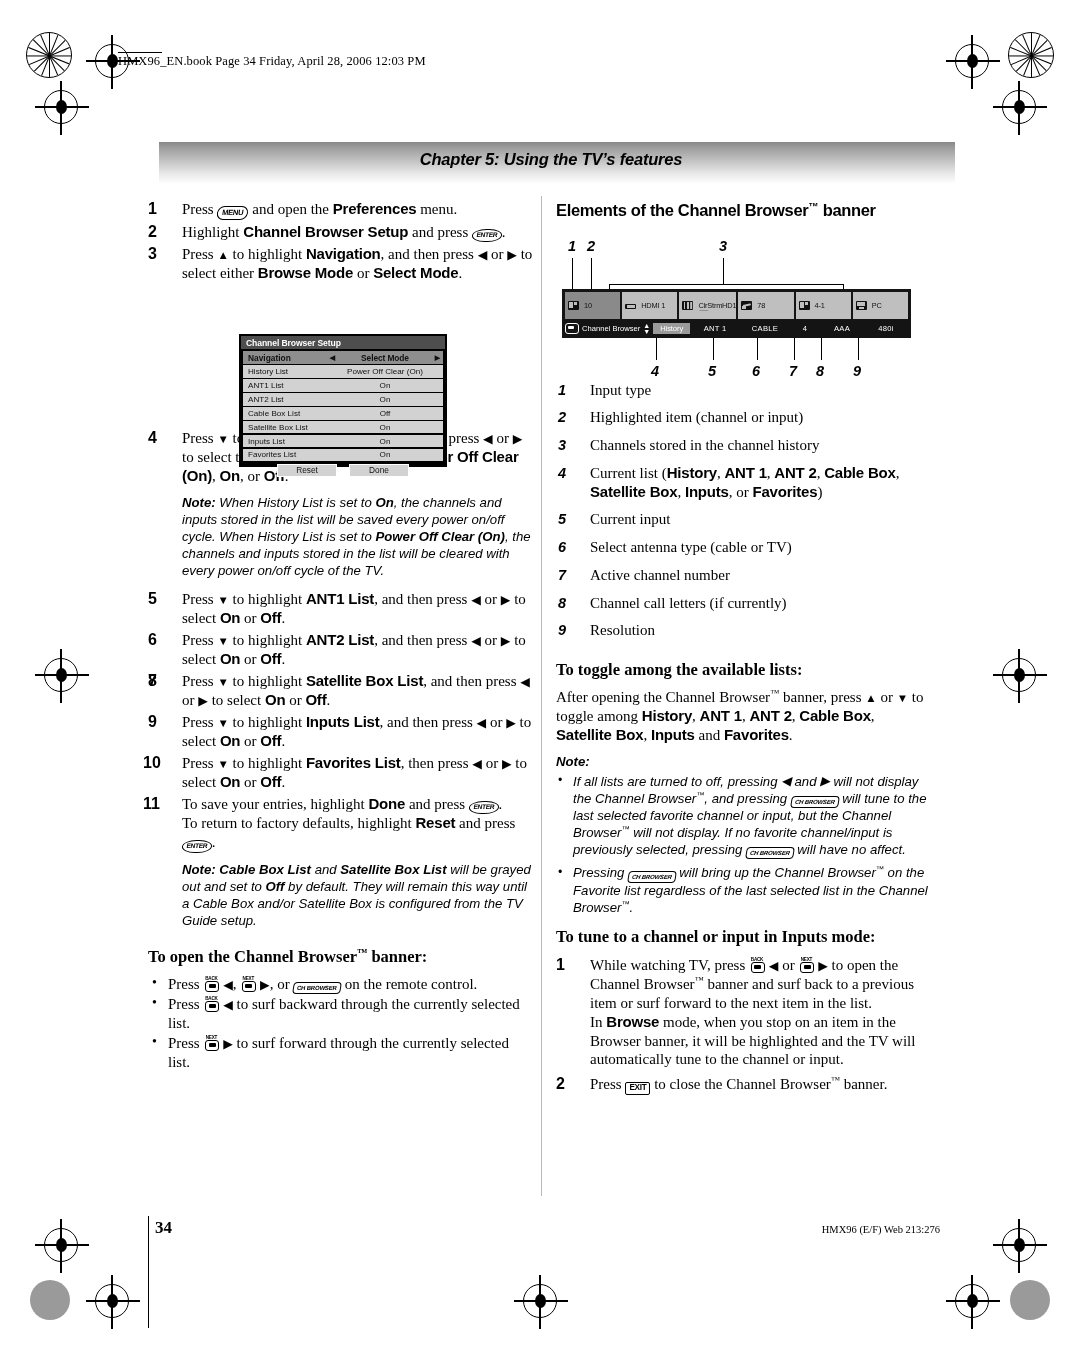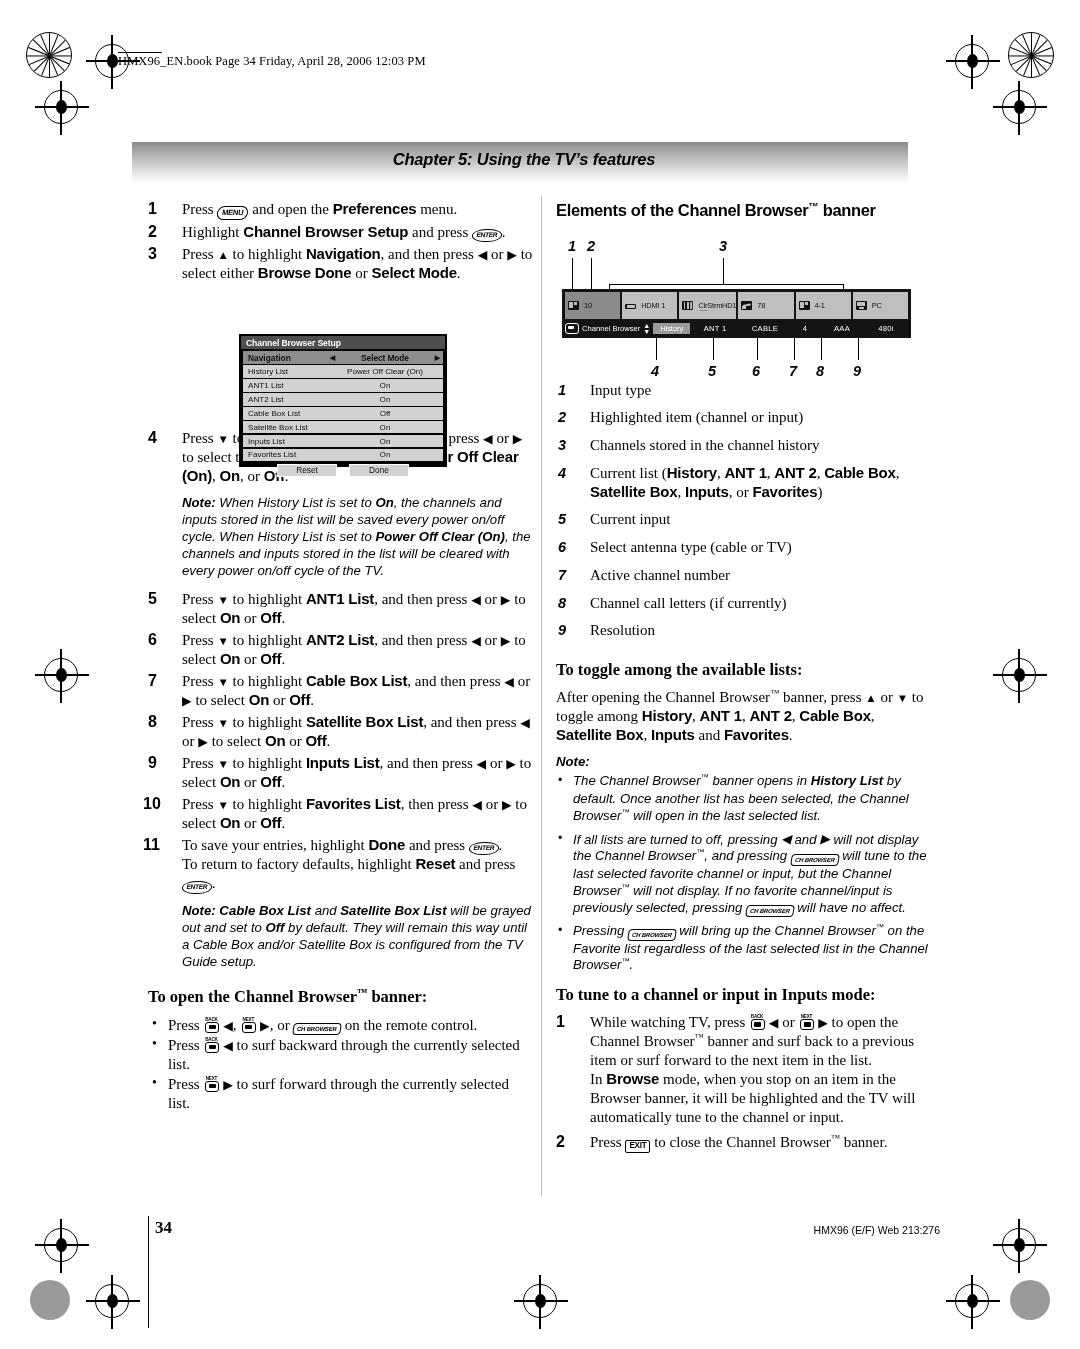--- a/index.html
+++ b/index.html
@@ -16,22 +16,22 @@
 
   .starmark{position:absolute;width:46px;height:46px;border-radius:50%;border:1.1px solid #000;box-sizing:border-box;overflow:hidden;background:#fff;}
   .starmark i{position:absolute;left:50%;top:-3px;width:1.1px;height:52px;background:#000;transform-origin:50% 26px;}
   .dotmark{position:absolute;width:40px;height:40px;border-radius:50%;background:#9a9a9a;}
 
   
   .slug{position:absolute;left:118px;top:54px;font-size:12.5px;font-family:"Liberation Serif",serif;letter-spacing:.1px;white-space:nowrap;}
   .slug-rule{position:absolute;left:118px;top:52px;width:44px;height:1px;background:#000;}
 
   
-  .chapband{position:absolute;left:132px;top:142px;width:776px;height:42px;
-     background:linear-gradient(to bottom,#888888 0%,#9d9d9d 14%,#c3c3c3 45%,#e8e8e8 75%,#ffffff 100%);}
+  .chapband{position:absolute;left:159px;top:142px;width:776px;height:42px;
+     background:linear-gradient(to bottom,#888888 0%,#9d9d9d 14%,#c3c3c3 45%,#e8e8e8 75%,#ffffff 100%);padding-left:20px;}
   .chaptitle{position:absolute;left:0;top:8px;width:784px;text-align:center;
      font-family:"Liberation Sans",sans-serif;font-weight:bold;font-style:italic;font-size:16.5px;
      letter-spacing:-.2px;color:#000;}
 
   
   .col-left{position:absolute;left:148px;top:200px;width:385px;}
   .col-right{position:absolute;left:556px;top:200px;width:378px;}
   .col-rule{position:absolute;left:541px;top:196px;width:1px;height:1000px;background:#b9b9b9;}
 
   
@@ -127,21 +127,21 @@
   .cb-logo{width:12px;height:9px;border:1.1px solid #fff;border-radius:3px;margin-right:3px;position:relative;flex:0 0 auto;}
   .cb-logo:before{content:"";position:absolute;left:2px;top:2px;width:6px;height:3.4px;background:#fff;border-radius:1px;}
   .cb-updown{margin:0 3px;font-size:7px;line-height:6px;display:inline-block;text-align:center;}
   .cb-cur{background:#9b9b9b;color:#fff;padding:1px 7px;letter-spacing:-.1px;font-weight:normal;}
   .cb-f{text-align:center;letter-spacing:.3px;}
 
   
   .pagenum{position:absolute;left:155px;top:1218px;font-family:Liberation Serif, serif;
      font-weight:bold;font-size:17px;}
   .pagebar{position:absolute;left:148px;top:1216px;width:1.2px;height:112px;background:#000;}
-  .footcode{position:absolute;right:140px;top:1224px;font-family:Liberation Sans, sans-serif;font-size:10.5px;}
+  .footcode{position:absolute;right:140px;top:1224px;font-family:Liberation Serif, serif;font-size:10.5px;}
 </style>
 </head>
 <body>
 
 <div class="page">
 
   <div class="starmark" style="left:26px;top:32px;">
       <i style="transform:rotate(0deg)"></i>
       <i style="transform:rotate(22deg)"></i>
       <i style="transform:rotate(45deg)"></i>
@@ -206,33 +206,33 @@
   </div>
 
   <div class="col-rule"></div>
 
   <div class="col-left">
 
 
     <ol class="steps" id="steps1">
         <li class="steps-li stepli"><span class="num">1</span><span>Press <span class="key menu">MENU</span> and open the <b class="sans">Preferences</b> menu.</span></li>
         <li class="steps-li stepli"><span class="num">2</span><span>Highlight <b class="sans">Channel Browser Setup</b> and press <span class="key enter">ENTER</span>.</span></li>
-        <li class="steps-li stepli"><span class="num">3</span><span>Press <span class="arrud">▲</span> to highlight <b class="sans">Navigation</b>, and then press <span class="arr">◀</span> or <span class="arr">▶</span> to select either <b class="sans">Browse Done</b> or <b class="sans">Select Mode</b>.</span></li>
+        <li class="steps-li stepli"><span class="num">3</span><span>Press <span class="arrud">▲</span> to highlight <b class="sans">Navigation</b>, and then press <span class="arr">◀</span> or <span class="arr">▶</span> to select either <b class="sans">Browse Mode</b> or <b class="sans">Select Mode</b>.</span></li>
       </ol>
 
     <div style="height:143px"></div>
 
     <ol class="steps" id="steps2">
         <li class="steps-li stepli"><span class="num">4</span><span>Press <span class="arrud">▼</span> to highlight <b class="sans">History List</b>, and then press <span class="arr">◀</span> or <span class="arr">▶</span> to select the setting you prefer: either <b class="sans">Power Off Clear (On)</b>, <b class="sans">On</b>, or <b class="sans">Off</b>.</span></li>
         <li style="list-style: none; padding-left: 34px; margin-bottom: 10px;">
           <div class="note"><b>Note:</b> When History List is set to <b>On</b>, the channels and inputs stored in the list will be saved every power on/off cycle. When History List is set to <b>Power Off Clear (On)</b>, the channels and inputs stored in the list will be cleared with every power on/off cycle of the TV.</div>
         </li>
         <li class="steps-li stepli"><span class="num">5</span><span>Press <span class="arrud">▼</span> to highlight <b class="sans">ANT1 List</b>, and then press <span class="arr">◀</span> or <span class="arr">▶</span> to select <b class="sans">On</b> or <b class="sans">Off</b>.</span></li>
         <li class="steps-li stepli"><span class="num">6</span><span>Press <span class="arrud">▼</span> to highlight <b class="sans">ANT2 List</b>, and then press <span class="arr">◀</span> or <span class="arr">▶</span> to select <b class="sans">On</b> or <b class="sans">Off</b>.</span></li>
-        <li class="steps-li stepli"><span class="num">7</span><span>Press <span class="arrud">▼</span> to highlight <b class="sans">Cable Box List</b>, and then press <span class="arr">◀</span> or <span class="arr">▶</span> to select <b class="sans">On</b> or <b class="sans">Off</b>.</span></li>
+        <li class="steps-li stepli"><span class="num">7</span></li>
         <li class="steps-li stepli"><span class="num">8</span><span>Press <span class="arrud">▼</span> to highlight <b class="sans">Satellite Box List</b>, and then press <span class="arr">◀</span> or <span class="arr">▶</span> to select <b class="sans">On</b> or <b class="sans">Off</b>.</span></li>
         <li class="steps-li stepli"><span class="num">9</span><span>Press <span class="arrud">▼</span> to highlight <b class="sans">Inputs List</b>, and then press <span class="arr">◀</span> or <span class="arr">▶</span> to select <b class="sans">On</b> or <b class="sans">Off</b>.</span></li>
         <li class="steps-li wide stepli"><span class="num">10</span><span>Press <span class="arrud">▼</span> to highlight <b class="sans">Favorites List</b>, then press <span class="arr">◀</span> or <span class="arr">▶</span> to select <b class="sans">On</b> or <b class="sans">Off</b>.</span></li>
         <li class="steps-li wide stepli"><span class="num">11</span><span>To save your entries, highlight <b class="sans">Done</b> and press <span class="key enter">ENTER</span>.<br>To return to factory defaults, highlight <b class="sans">Reset</b> and press <span class="key enter">ENTER</span>.</span></li>
         <li style="list-style: none; padding-left: 34px;">
           <div class="note"><b>Note: Cable Box List</b> and <b>Satellite Box List</b> will be grayed out and set to <b>Off</b> by default. They will remain this way until a Cable Box and/or Satellite Box is configured from the TV Guide setup.</div>
         </li>
       </ol>
 
     <h2 class="sec" style="margin-top:16px"><span>To open the Channel Browser<span class="tm">™</span> banner:</span></h2>
@@ -302,21 +302,20 @@
         <li><span class="cn">7</span><span>Active channel number</span></li>
         <li><span class="cn">8</span><span>Channel call letters (if currently)</span></li>
         <li><span class="cn">9</span><span>Resolution</span></li>
       </ol>
 
     <h2 class="sec" style="margin-top:20px"><span>To toggle among the available lists:</span></h2>
     <div style="font-size:15px;line-height:1.265;" id="togglebody">After opening the Channel Browser<span class="tm">™</span> banner, press <span class="arrud">▲</span> or <span class="arrud">▼</span> to toggle among <b class="sans">History</b>, <b class="sans">ANT 1</b>, <b class="sans">ANT 2</b>, <b class="sans">Cable Box</b>, <b class="sans">Satellite Box</b>, <b class="sans">Inputs</b> and <b class="sans">Favorites</b>.</div>
 
     <div class="note" style="margin-bottom:2px"><b>Note:</b></div>
     <ul class="bul noteul" id="notebul">
-        <li>The Channel Browser<span class="tm">™</span> banner opens in <b>History List</b> by default. Once another list has been selected, the Channel Browser<span class="tm">™</span> will open in the last selected list.</li>
         <li>If all lists are turned to off, pressing <span class="arr">◀</span> and <span class="arr">▶</span> will not display the Channel Browser<span class="tm">™</span>, and pressing <span class="key browser">CH BROWSER</span> will tune to the last selected favorite channel or input, but the Channel Browser<span class="tm">™</span>  will not display.  If no favorite channel/input is previously selected, pressing <span class="key browser">CH BROWSER</span> will have no affect.</li>
         <li>Pressing <span class="key browser">CH BROWSER</span> will bring up the Channel Browser<span class="tm">™</span> on the Favorite list regardless of the last selected list in the Channel Browser<span class="tm">™</span>.</li>
       </ul>
 
     <h2 class="sec" style="margin-top:10px"><span>To tune to a channel or input in Inputs mode:</span></h2>
     <ol class="steps" id="tunesteps">
         <li class="steps-li stepli" style="margin-bottom: 6px;"><span class="num">1</span><span>While watching TV, press <span class="ch"><span class="lbl">BACK</span><span class="bod"></span></span> <span class="arr">◀</span> or <span class="ch"><span class="lbl">NEXT</span><span class="bod"></span></span> <span class="arr">▶</span> to open the Channel Browser<span class="tm">™</span> banner and surf back to a previous item or surf forward to the next item in the list.<br>In <b class="sans">Browse</b> mode, when you stop on an item in the Browser banner, it will be highlighted and the TV will automatically tune to the channel or input.</span></li>
         <li class="steps-li stepli" style="margin-bottom: 6px;"><span class="num">2</span><span>Press <span class="key exit">EXIT</span> to close the Channel Browser<span class="tm">™</span> banner.</span></li>
       </ol>
 

